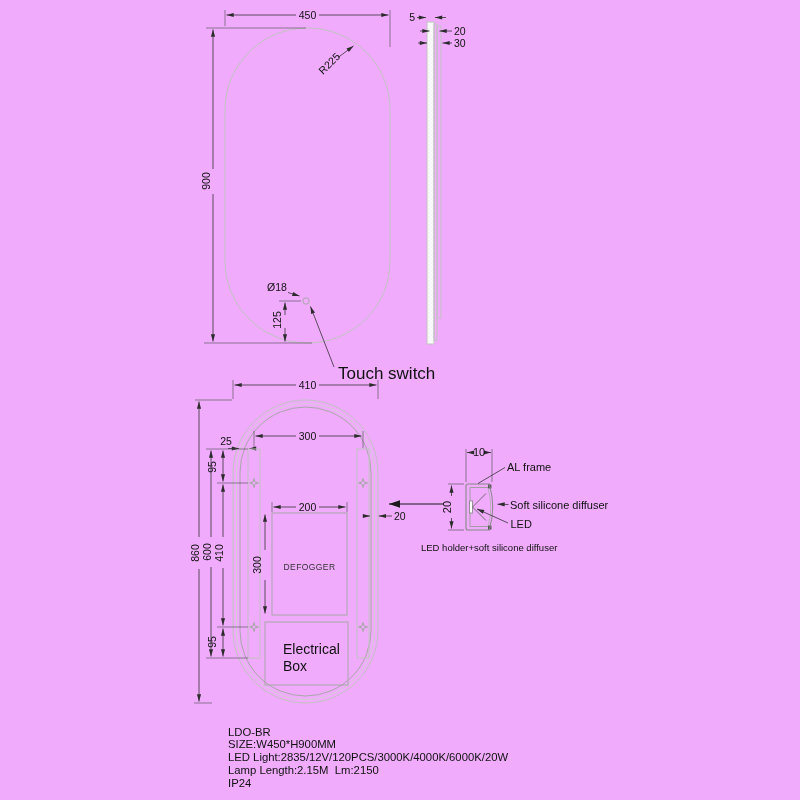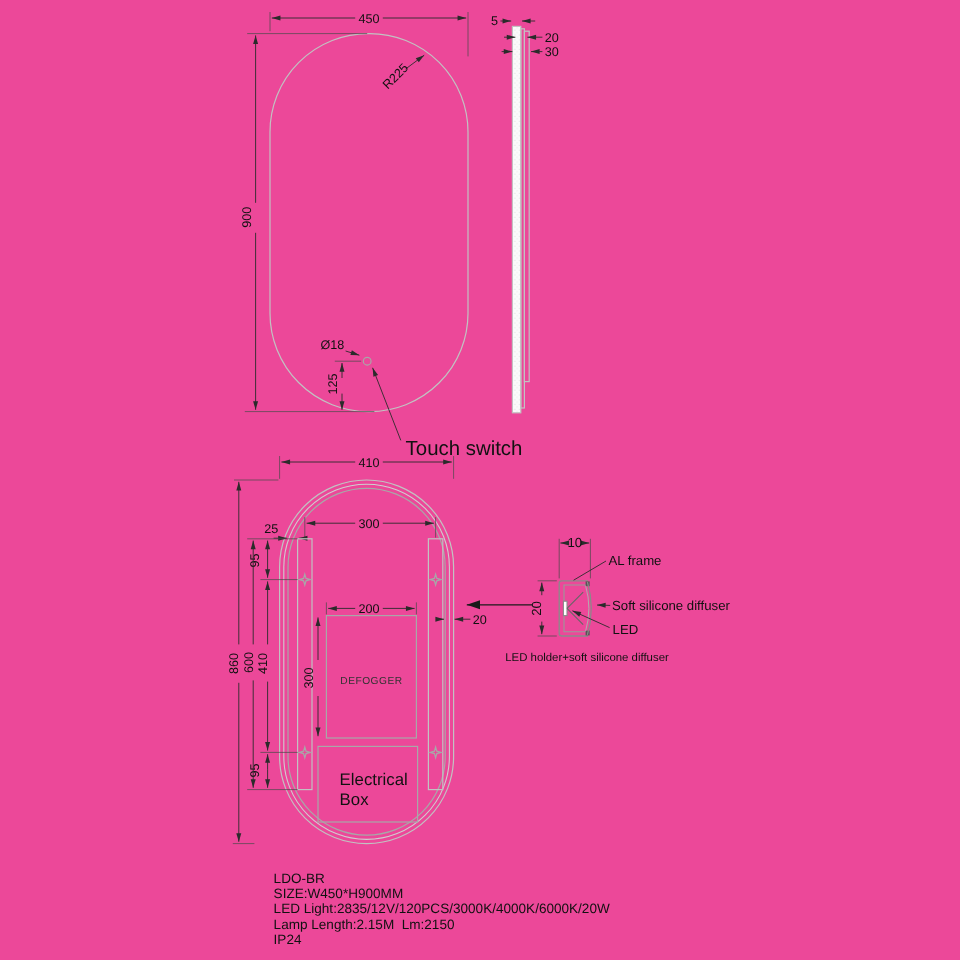--- a/index.html
+++ b/index.html
@@ -1,16 +1,16 @@
 <!DOCTYPE html>
 <html><head>
 <meta charset="utf-8">
 <style>
   html,body{margin:0;padding:0;background:#ffffff;}
-  .stage{position:relative;width:800px;height:800px;background:#ec4899;overflow:hidden;}
+  .stage{position:relative;width:800px;height:800px;background:#f0abfc;overflow:hidden;}
   svg{display:block;}
   text{font-family:"Liberation Sans","DejaVu Sans",sans-serif;fill:#111;}
   .dim{stroke:#2b2b2b;stroke-width:0.75;fill:none;}
   .ext{stroke:#4a4a4a;stroke-width:0.6;fill:none;}
   .draw{stroke:#c2c2c2;stroke-width:1;fill:none;}
   .draw2{stroke:#a8a8a8;stroke-width:1;fill:none;}
   .frame{stroke:#8a8a8a;stroke-width:1.1;fill:none;}
   .t10{font-size:10.5px;}
   .t11{font-size:11px;}
   .t17{font-size:17px;}

